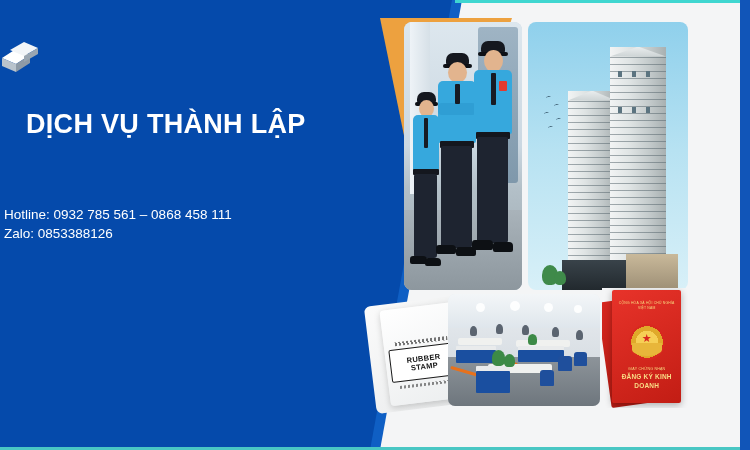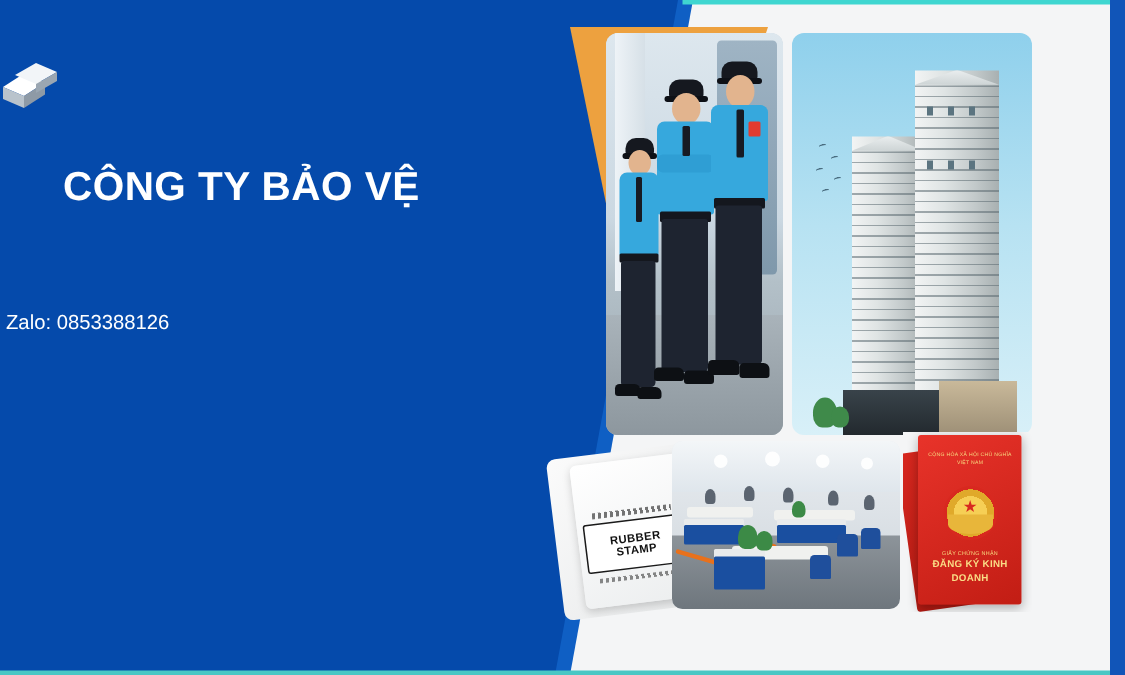--- a/index.html
+++ b/index.html
@@ -170,24 +170,25 @@
         <polygon points="2,18 16,9 30,15 16,24" fill="#ffffff"></polygon>
         <polygon points="2,18 16,24 16,32 2,26" fill="#b9c3cc"></polygon>
         <polygon points="16,24 30,15 30,23 16,32" fill="#8e9aa6"></polygon>
         <polygon points="10,10 24,2 38,8 24,16" fill="#f2f5f8"></polygon>
         <polygon points="24,16 38,8 38,14 24,22" fill="#9aa6b2"></polygon>
       </svg>
     </div>
   </div>
 
   <div class="headline">
-    <div class="l2">CÔNG TY BẢO VỆ</div>
+    <div class="l1">DỊCH VỤ THÀNH LẬP</div>
   </div>
 
   <div class="contact">
+    <div>Hotline: 0932 785 561 – 0868 458 111</div>
     <div>Zalo: 0853388126</div>
   </div>
 
   <div class="collage">
 
     <div class="card c-guards">
       <div class="guards-wall"></div>
       <div class="guards-door"></div>
       <div class="guards-col"></div>
       <div class="guards-ground"></div>

